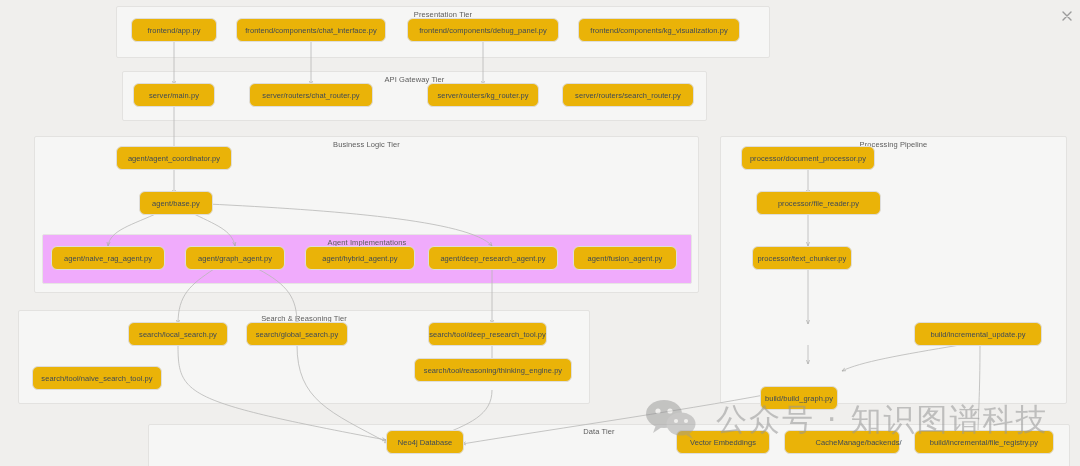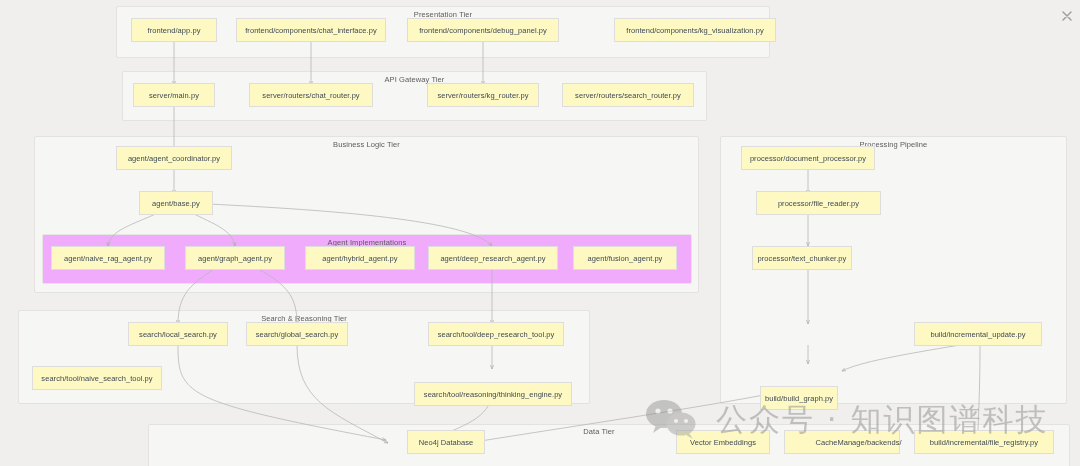--- a/index.html
+++ b/index.html
@@ -38,23 +38,23 @@
     top: 3px;
     text-align: center;
     font-size: 7.5px;
     color: #5c5c5c;
     letter-spacing: .1px;
     white-space: nowrap;
     z-index: 4;
   }
   .node {
     position: absolute;
-    background: #fef9c3;
+    background: #eab308;
     border: 1px solid #dedddb;
-    border-radius: 0;
+    border-radius: 6px;
     display: flex;
     align-items: center;
     justify-content: center;
     font-size: 7.5px;
     color: #3f4a56;
     letter-spacing: .05px;
     text-align: center;
     z-index: 5;
     box-sizing: border-box;
     padding: 0 4px;
@@ -161,49 +161,49 @@
 
       <path d="M960,345 C900,355 860,362 842,371"></path>
 
       <path d="M980,345 C980,395 978,420 978,434"></path>
     </g>
   </svg>
 
   <div class="node" style="left:131px; top:18px; width:86px; height:24px;">frontend/app.py</div>
   <div class="node" style="left:236px; top:18px; width:150px; height:24px;">frontend/components/chat_interface.py</div>
   <div class="node" style="left:407px; top:18px; width:152px; height:24px;">frontend/components/debug_panel.py</div>
-  <div class="node" style="left:578px; top:18px; width:162px; height:24px;margin-left:36px;">frontend/components/kg_visualization.py</div>
+  <div class="node" style="left:578px; top:18px; width:162px; height:24px;">frontend/components/kg_visualization.py</div>
 
   <div class="node" style="left:133px; top:83px; width:82px; height:24px;">server/main.py</div>
   <div class="node" style="left:249px; top:83px; width:124px; height:24px;">server/routers/chat_router.py</div>
   <div class="node" style="left:427px; top:83px; width:112px; height:24px;">server/routers/kg_router.py</div>
   <div class="node" style="left:562px; top:83px; width:132px; height:24px;">server/routers/search_router.py</div>
 
   <div class="node" style="left:116px; top:146px; width:116px; height:24px;">agent/agent_coordinator.py</div>
   <div class="node" style="left:139px; top:191px; width:74px; height:24px;">agent/base.py</div>
 
   <div class="node" style="left:51px; top:246px; width:114px; height:24px;">agent/naive_rag_agent.py</div>
   <div class="node" style="left:185px; top:246px; width:100px; height:24px;">agent/graph_agent.py</div>
   <div class="node" style="left:305px; top:246px; width:110px; height:24px;">agent/hybrid_agent.py</div>
   <div class="node" style="left:428px; top:246px; width:130px; height:24px;">agent/deep_research_agent.py</div>
   <div class="node" style="left:573px; top:246px; width:104px; height:24px;">agent/fusion_agent.py</div>
 
   <div class="node" style="left:128px; top:322px; width:100px; height:24px;">search/local_search.py</div>
   <div class="node" style="left:246px; top:322px; width:102px; height:24px;">search/global_search.py</div>
-  <div class="node" style="left:428px; top:322px; width:136px; height:24px;">search/tool/deep_research_tool.py</div>
+  <div class="node" style="left:428px; top:322px; width:119px; height:24px;">search/tool/deep_research_tool.py</div>
   <div class="node" style="left:32px; top:366px; width:130px; height:24px;">search/tool/naive_search_tool.py</div>
-  <div class="node" style="left:414px; top:382px; width:158px; height:24px;">search/tool/reasoning/thinking_engine.py</div>
+  <div class="node" style="left:414px; top:358px; width:158px; height:24px;">search/tool/reasoning/thinking_engine.py</div>
 
   <div class="node" style="left:741px; top:146px; width:134px; height:24px;">processor/document_processor.py</div>
   <div class="node" style="left:756px; top:191px; width:125px; height:24px;">processor/file_reader.py</div>
   <div class="node" style="left:752px; top:246px; width:100px; height:24px;">processor/text_chunker.py</div>
   <div class="node" style="left:914px; top:322px; width:128px; height:24px;">build/incremental_update.py</div>
   <div class="node" style="left:760px; top:386px; width:78px; height:24px;">build/build_graph.py</div>
 
-  <div class="node" style="left:386px; top:430px; width:78px; height:24px;margin-left:21px;">Neo4j Database</div>
+  <div class="node" style="left:386px; top:430px; width:78px; height:24px;">Neo4j Database</div>
   <div class="node" style="left:676px; top:430px; width:94px; height:24px;">Vector Embeddings</div>
   <div class="node" style="left:784px; top:430px; width:116px; height:24px;padding-left:37px;">CacheManage/backends/</div>
   <div class="node" style="left:914px; top:430px; width:140px; height:24px;">build/incremental/file_registry.py</div>
 
   <div id="watermark">
     <svg class="wechat-logo" width="54" height="40" viewBox="0 0 54 40">
       <ellipse cx="20" cy="14" rx="18" ry="14" fill="#8e8e8e"></ellipse>
       <path d="M12,25 L9,33 L18,27 Z" fill="#8e8e8e"></path>
       <circle cx="14" cy="11" r="2.6" fill="#f0efed"></circle>
       <circle cx="26" cy="11" r="2.6" fill="#f0efed"></circle>

